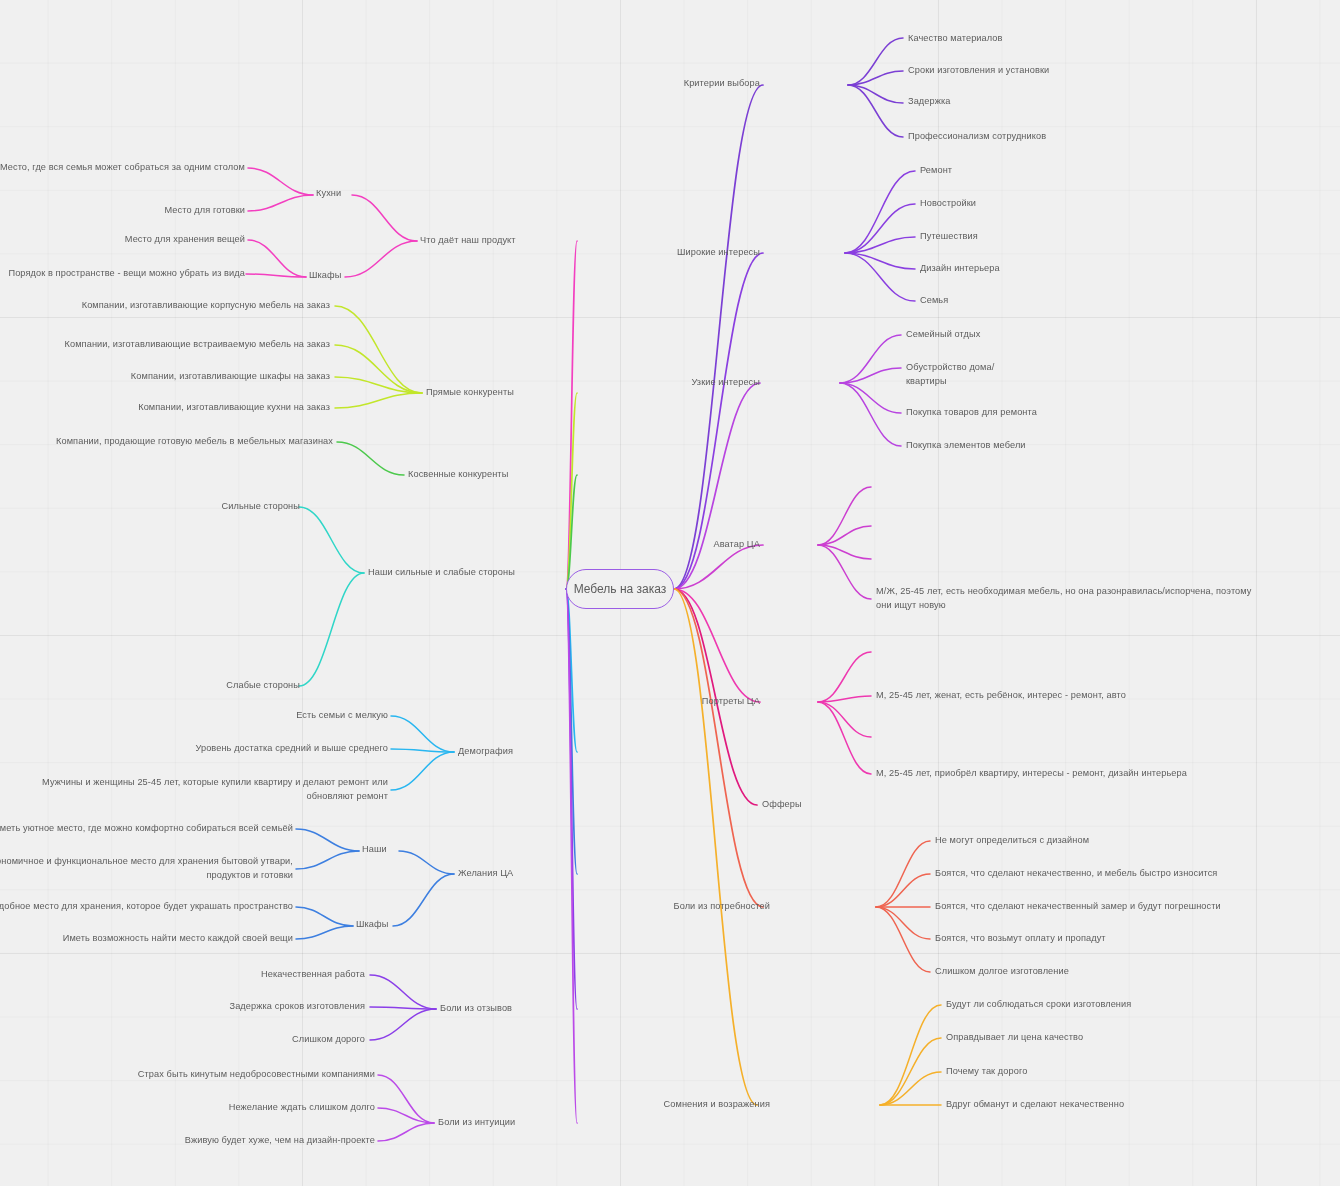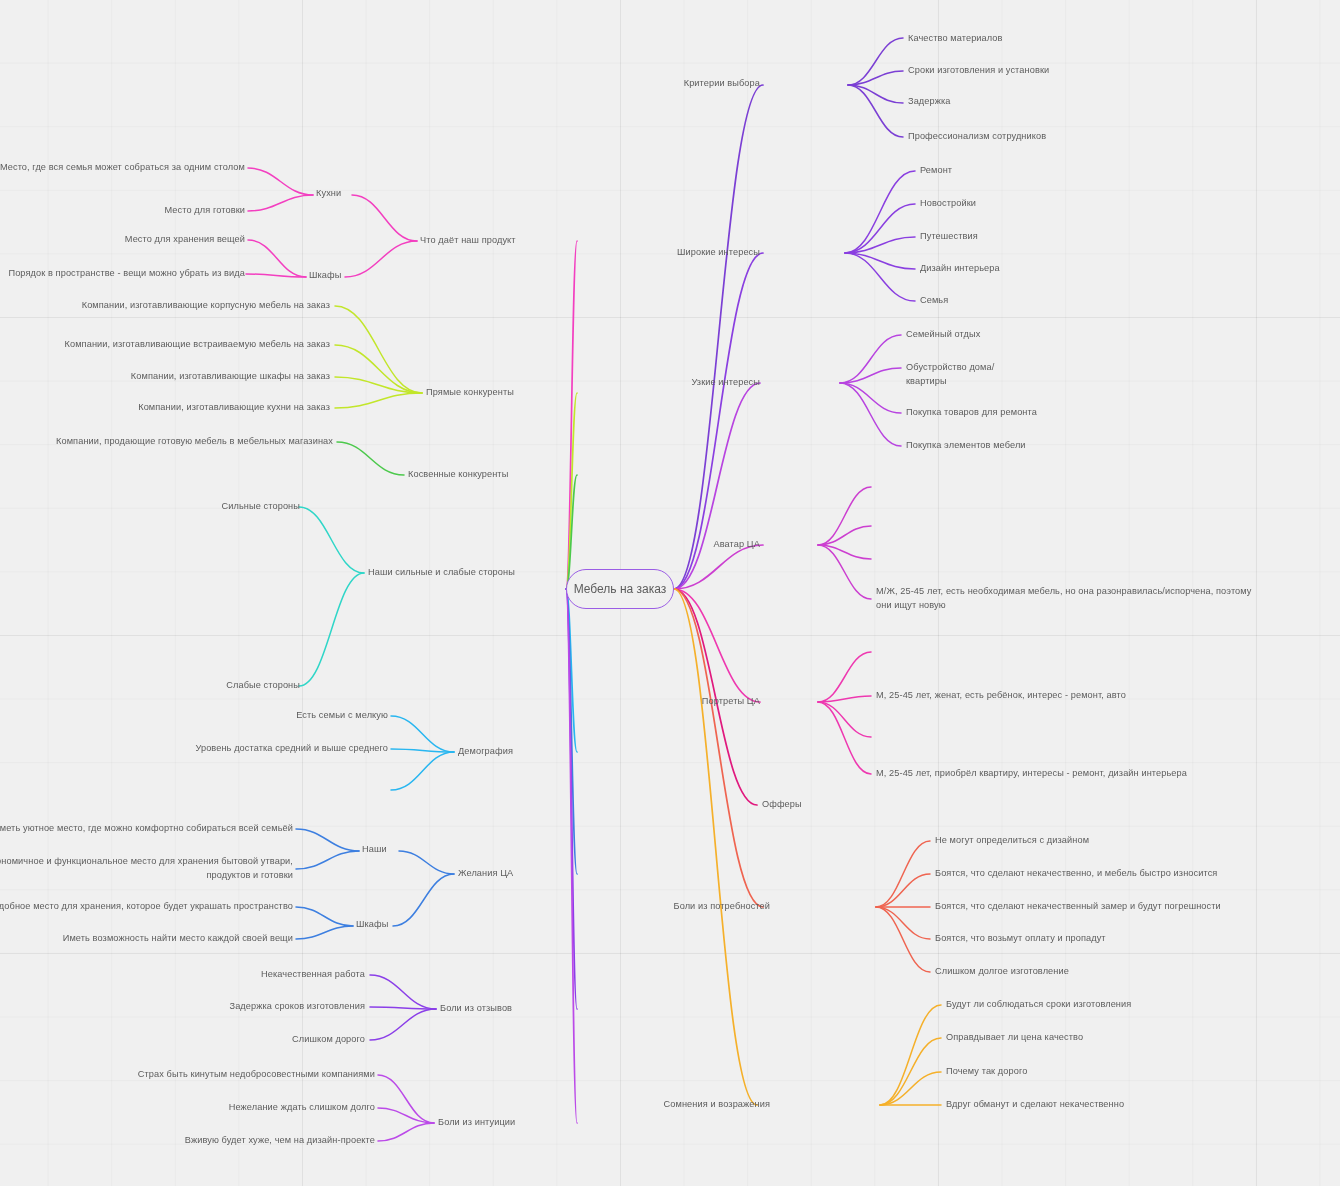--- a/index.html
+++ b/index.html
@@ -201,20 +201,22 @@
   <div class="node r" style="left:408px;top:467px;width:160px"><span>Косвенные конкуренты</span></div>
   <div class="node l" style="left:18px;top:434px;width:315px"><span>Компании, продающие готовую мебель в мебельных магазинах</span></div>
 
   <div class="node r" style="left:368px;top:565px;width:200px"><span>Наши сильные и слабые стороны</span></div>
   <div class="node l" style="left:140px;top:499px;width:160px"><span>Сильные стороны</span></div>
   <div class="node l" style="left:140px;top:678px;width:160px"><span>Слабые стороны</span></div>
 
   <div class="node r" style="left:458px;top:744px;width:120px"><span>Демография</span></div>
   <div class="node l" style="left:160px;top:708px;width:228px"><span>Есть семьи с мелкую</span></div>
   <div class="node l" style="left:140px;top:741px;width:248px"><span>Уровень достатка средний и выше среднего</span></div>
+  <div class="node l" style="left:18px;top:775px;width:370px"><span>Мужчины и женщины 25-45 лет, которые купили квартиру и делают ремонт или
+обновляют ремонт</span></div>
 
   <div class="node r" style="left:458px;top:866px;width:120px"><span>Желания ЦА</span></div>
   <div class="node r" style="left:362px;top:842px;width:90px"><span>Наши</span></div>
   <div class="node l" style="left:-52px;top:821px;width:345px"><span>Иметь уютное место, где можно комфортно собираться всей семьёй</span></div>
   <div class="node l" style="left:-52px;top:854px;width:345px"><span>Экономичное и функциональное место для хранения бытовой утвари,
 продуктов и готовки</span></div>
   <div class="node r" style="left:356px;top:917px;width:90px"><span>Шкафы</span></div>
   <div class="node l" style="left:-52px;top:899px;width:345px"><span>Удобное место для хранения, которое будет украшать пространство</span></div>
   <div class="node l" style="left:-10px;top:931px;width:303px"><span>Иметь возможность найти место каждой своей вещи</span></div>
 

